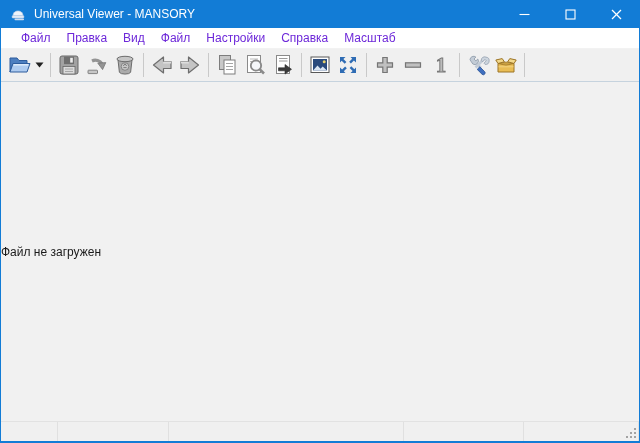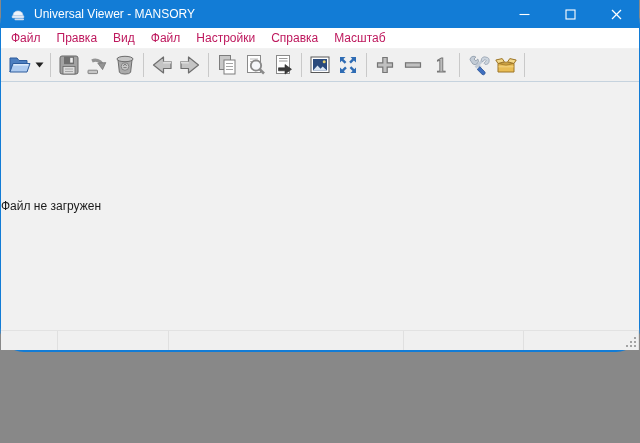--- a/index.html
+++ b/index.html
@@ -1,29 +1,29 @@
 <!DOCTYPE html>
 <html><head>
 <meta charset="utf-8">
 <style>
   html,body{margin:0;padding:0;background:#888;}
   body{width:640px;height:443px;font-family:"Liberation Sans",sans-serif;overflow:hidden;}
-  .window{width:640px;height:352px;box-sizing:border-box;display:flex;flex-direction:column;
-    border-left:1px solid #127cd6;border-right:1px solid #127cd6;border-bottom:2px solid #127cd6;background:#f1f1f1;border-radius:24px;}
+  .window{width:640px;height:443px;box-sizing:border-box;display:flex;flex-direction:column;
+    border-left:1px solid #127cd6;border-right:1px solid #127cd6;border-bottom:2px solid #127cd6;background:#f1f1f1;}
 
   
   .titlebar{height:28px;background:#127cd6;display:flex;align-items:center;flex:0 0 auto;}
   .app-icon{width:16px;height:16px;margin:0 8px 0 9px;flex:0 0 auto;}
   .title-text{color:#ffffff;font-size:12px;flex:1 1 auto;white-space:nowrap;overflow:hidden;}
   .caption-buttons{display:flex;height:100%;flex:0 0 auto;}
   .caption-btn{width:46px;height:100%;display:flex;align-items:center;justify-content:center;}
 
   
-  .menubar{height:20px;background:#ffffff;display:flex;align-items:flex-start;font-size:12px;color:#be185d;
-    padding-left:2px;flex:0 0 auto;border-bottom:1px solid #f2f2f2;}
+  .menubar{height:20px;background:#ffffff;display:flex;align-items:flex-start;font-size:12px;color:#6d28d9;
+    padding-left:12px;flex:0 0 auto;border-bottom:1px solid #f2f2f2;}
   .menu-item{padding:3px 8px;cursor:default;}
 
   
   .toolbar{height:32px;background:#f0f0f0;display:flex;align-items:center;padding-left:4px;
     border-bottom:1px solid #c6d3de;flex:0 0 auto;}
   .tool-btn{width:26px;height:28px;display:flex;align-items:center;justify-content:center;border:1px solid transparent;border-radius:2px;}
   .tool-btn.narrow{width:11px;}
   .tool-sep{width:1px;height:24px;background:#c9c9c9;margin:0 4px;flex:0 0 auto;}
 
   

